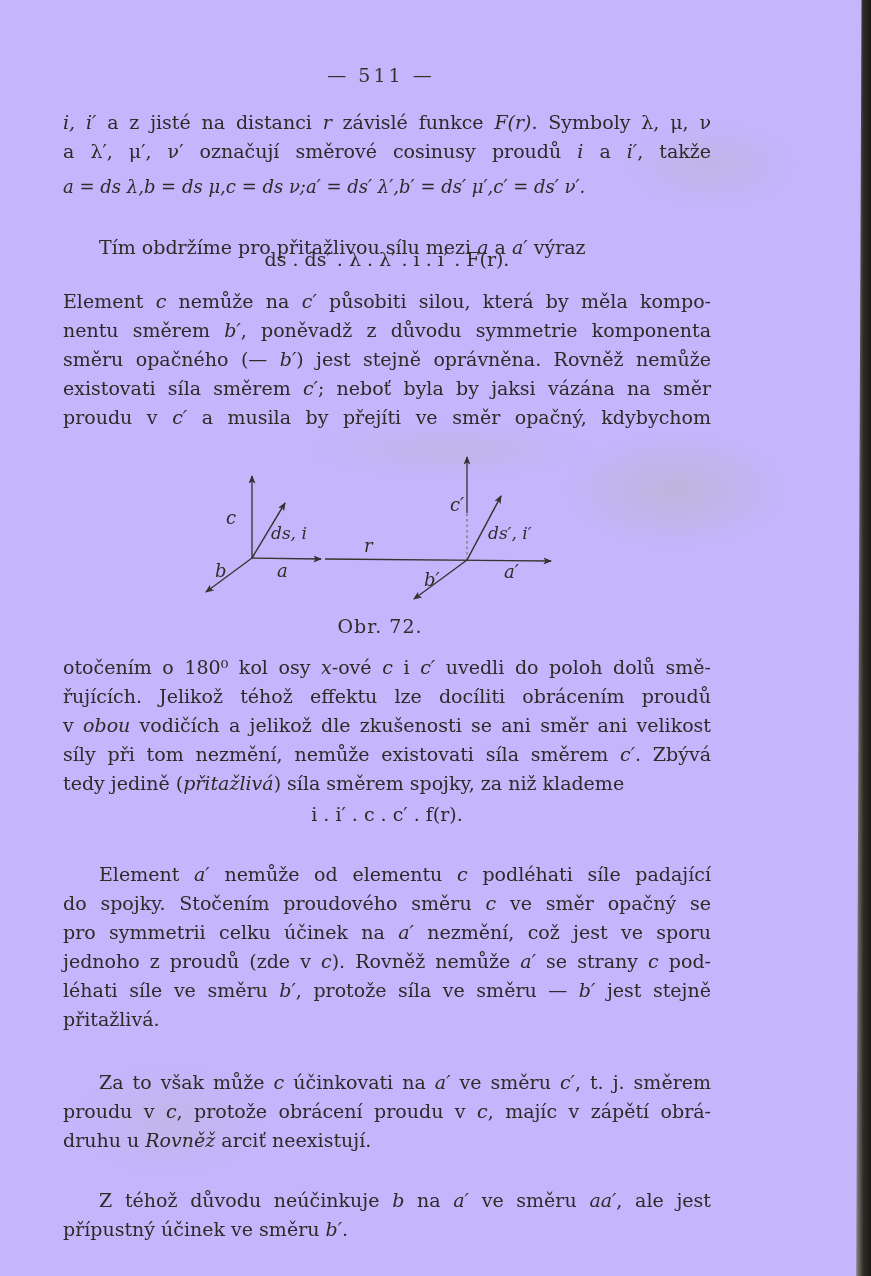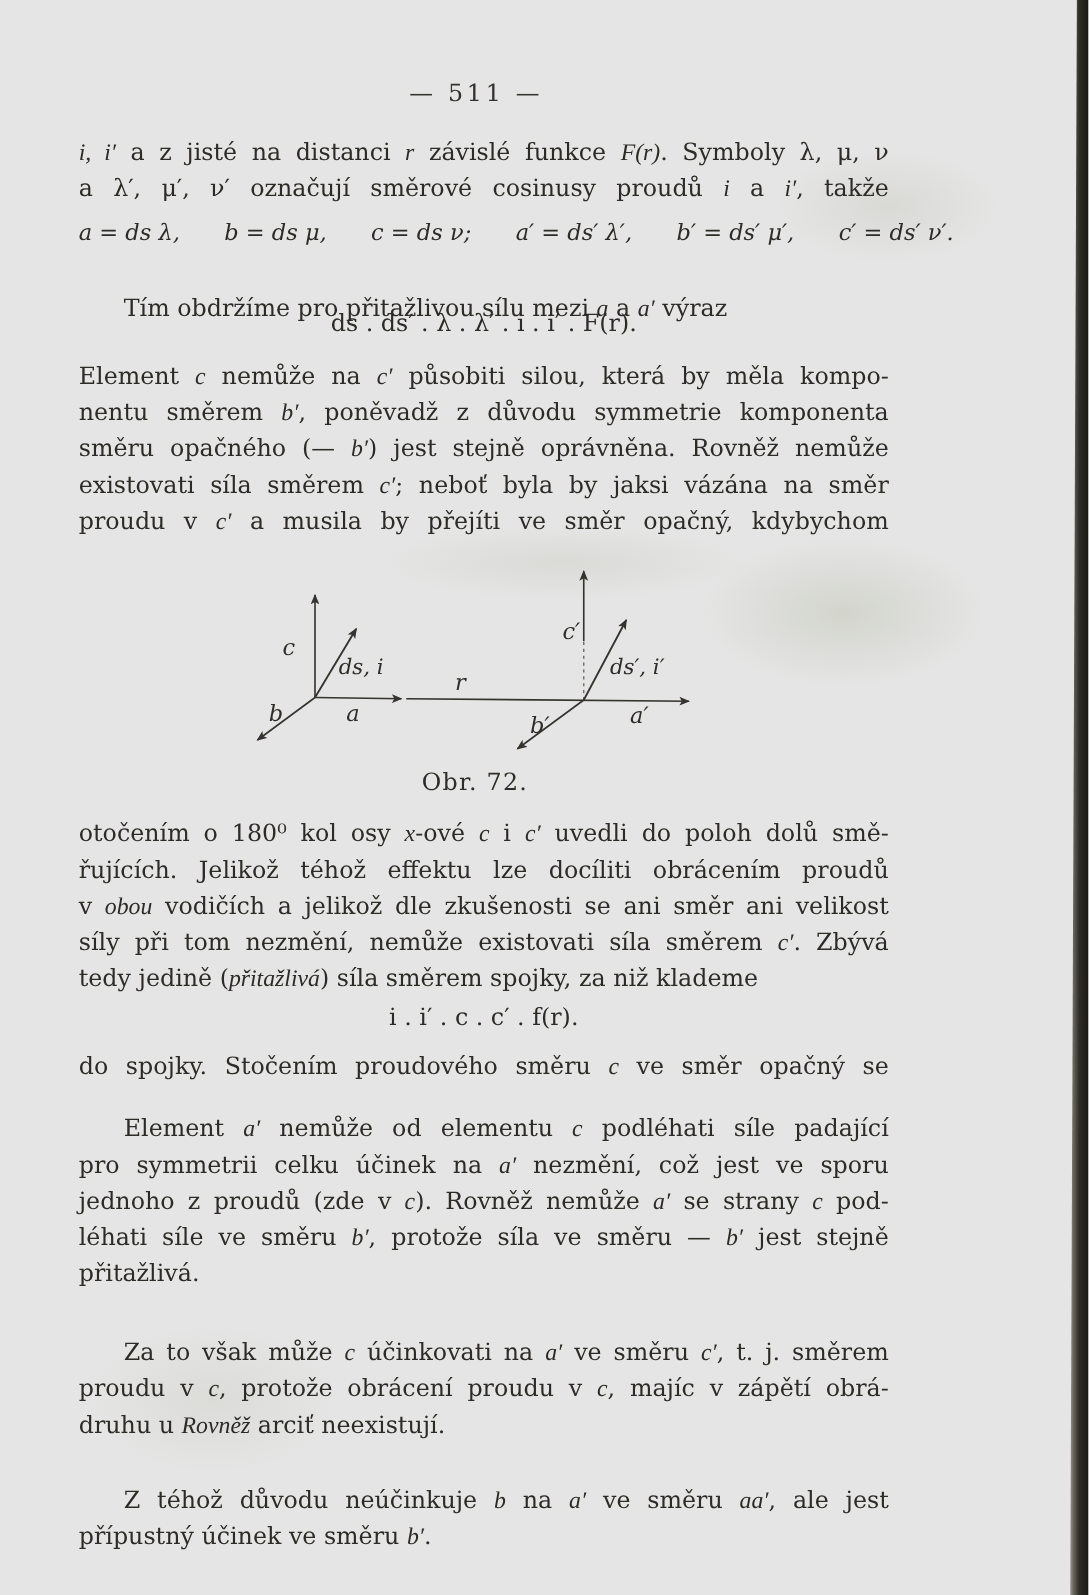--- a/index.html
+++ b/index.html
@@ -1,19 +1,19 @@
 <!DOCTYPE html>
 <html><head>
 <meta charset="utf-8">
 <style>
   html,body{margin:0;padding:0;}
   .page{
     position:relative;
     width:871px;height:1276px;
-    background:#e5e5e5;
+    background:#c4b5fd;
     overflow:hidden;
     font-family:"DejaVu Serif", serif;
     color:#2d2b26;
   }
   
   .smudge{position:absolute;pointer-events:none;border-radius:50%;}
   .s1{left:560px;top:430px;width:230px;height:120px;
       background:radial-gradient(ellipse at center, rgba(176,182,158,0.35), rgba(176,182,158,0) 70%);}
   .s2{left:620px;top:120px;width:180px;height:90px;
       background:radial-gradient(ellipse at center, rgba(180,180,165,0.25), rgba(180,180,165,0) 70%);}
@@ -33,30 +33,30 @@
     text-align:center;font-size:19px;letter-spacing:3px;color:#34322c;
   }
 
   .para{
     position:absolute;left:63px;width:648px;
     font-size:19px;line-height:29px;
   }
   .line{white-space:nowrap;text-align:left;}
   .line.jl{white-space:normal;text-align:justify;text-align-last:justify;}
   .line.ind{text-indent:36px;margin-top:21px;}
-  .line i{font-style:italic;font-family:Liberation Serif, serif;}
+  .line i{font-style:italic;}
 
   .equation{
     position:absolute;left:63px;width:648px;
     font-size:19px;line-height:26px;
     text-align:center;color:#2d2b26;
   }
   .eq-row{
     position:absolute;left:63px;width:700px;
-    display:flex;justify-content:space-between;
+    display:flex;justify-content:flex-start;
     font-style:italic;font-size:18px;line-height:26px;
   }
   .eq-row span{white-space:nowrap;}
 
   .figure-svg{position:absolute;left:185px;top:445px;}
   .figure-svg text{
     font-family:"DejaVu Serif", serif;font-style:italic;
     font-size:18px;fill:#2f2d28;
   }
   .figure-svg text.small{font-size:17px;}
@@ -140,22 +140,22 @@
       <div class="line jl">otočením o 180⁰ kol osy <i>x</i>-ové <i>c</i> i <i>c′</i> uvedli do poloh dolů smě-</div>
       <div class="line jl">řujících. Jelikož téhož effektu lze docíliti obrácením proudů</div>
       <div class="line jl">v <i>obou</i> vodičích a jelikož dle zkušenosti se ani směr ani velikost</div>
       <div class="line jl">síly při tom nezmění, nemůže existovati síla směrem <i>c′</i>. Zbývá</div>
       <div class="line">tedy jedině (<i>přitažlivá</i>) síla směrem spojky, za niž klademe</div>
     </div>
 
   <div class="equation" style="top:801px">i . i′ . c . c′ . f(r).</div>
 
   <div class="para" style="top:839px">
+      <div class="line jl ind">Element <i>a′</i> nemůže od elementu <i>c</i> podléhati síle padající</div>
       <div class="line jl">do spojky. Stočením proudového směru <i>c</i> ve směr opačný se</div>
-      <div class="line jl ind">Element <i>a′</i> nemůže od elementu <i>c</i> podléhati síle padající</div>
       <div class="line jl">pro symmetrii celku účinek na <i>a′</i> nezmění, což jest ve sporu</div>
       <div class="line jl">jednoho z proudů (zde v <i>c</i>). Rovněž nemůže <i>a′</i> se strany <i>c</i> pod-</div>
       <div class="line jl">léhati síle ve směru <i>b′</i>, protože síla ve směru — <i>b′</i> jest stejně</div>
       <div class="line">přitažlivá.</div>
     </div>
 
   <div class="para" style="top:1047px">
       <div class="line jl ind">Za to však může <i>c</i> účinkovati na <i>a′</i> ve směru <i>c′</i>, t. j. směrem</div>
       <div class="line jl">proudu v <i>c</i>, protože obrácení proudu v <i>c</i>, majíc v zápětí obrá-</div>
       <div class="line">druhu u <i>Rovněž</i> arciť neexistují.</div>

